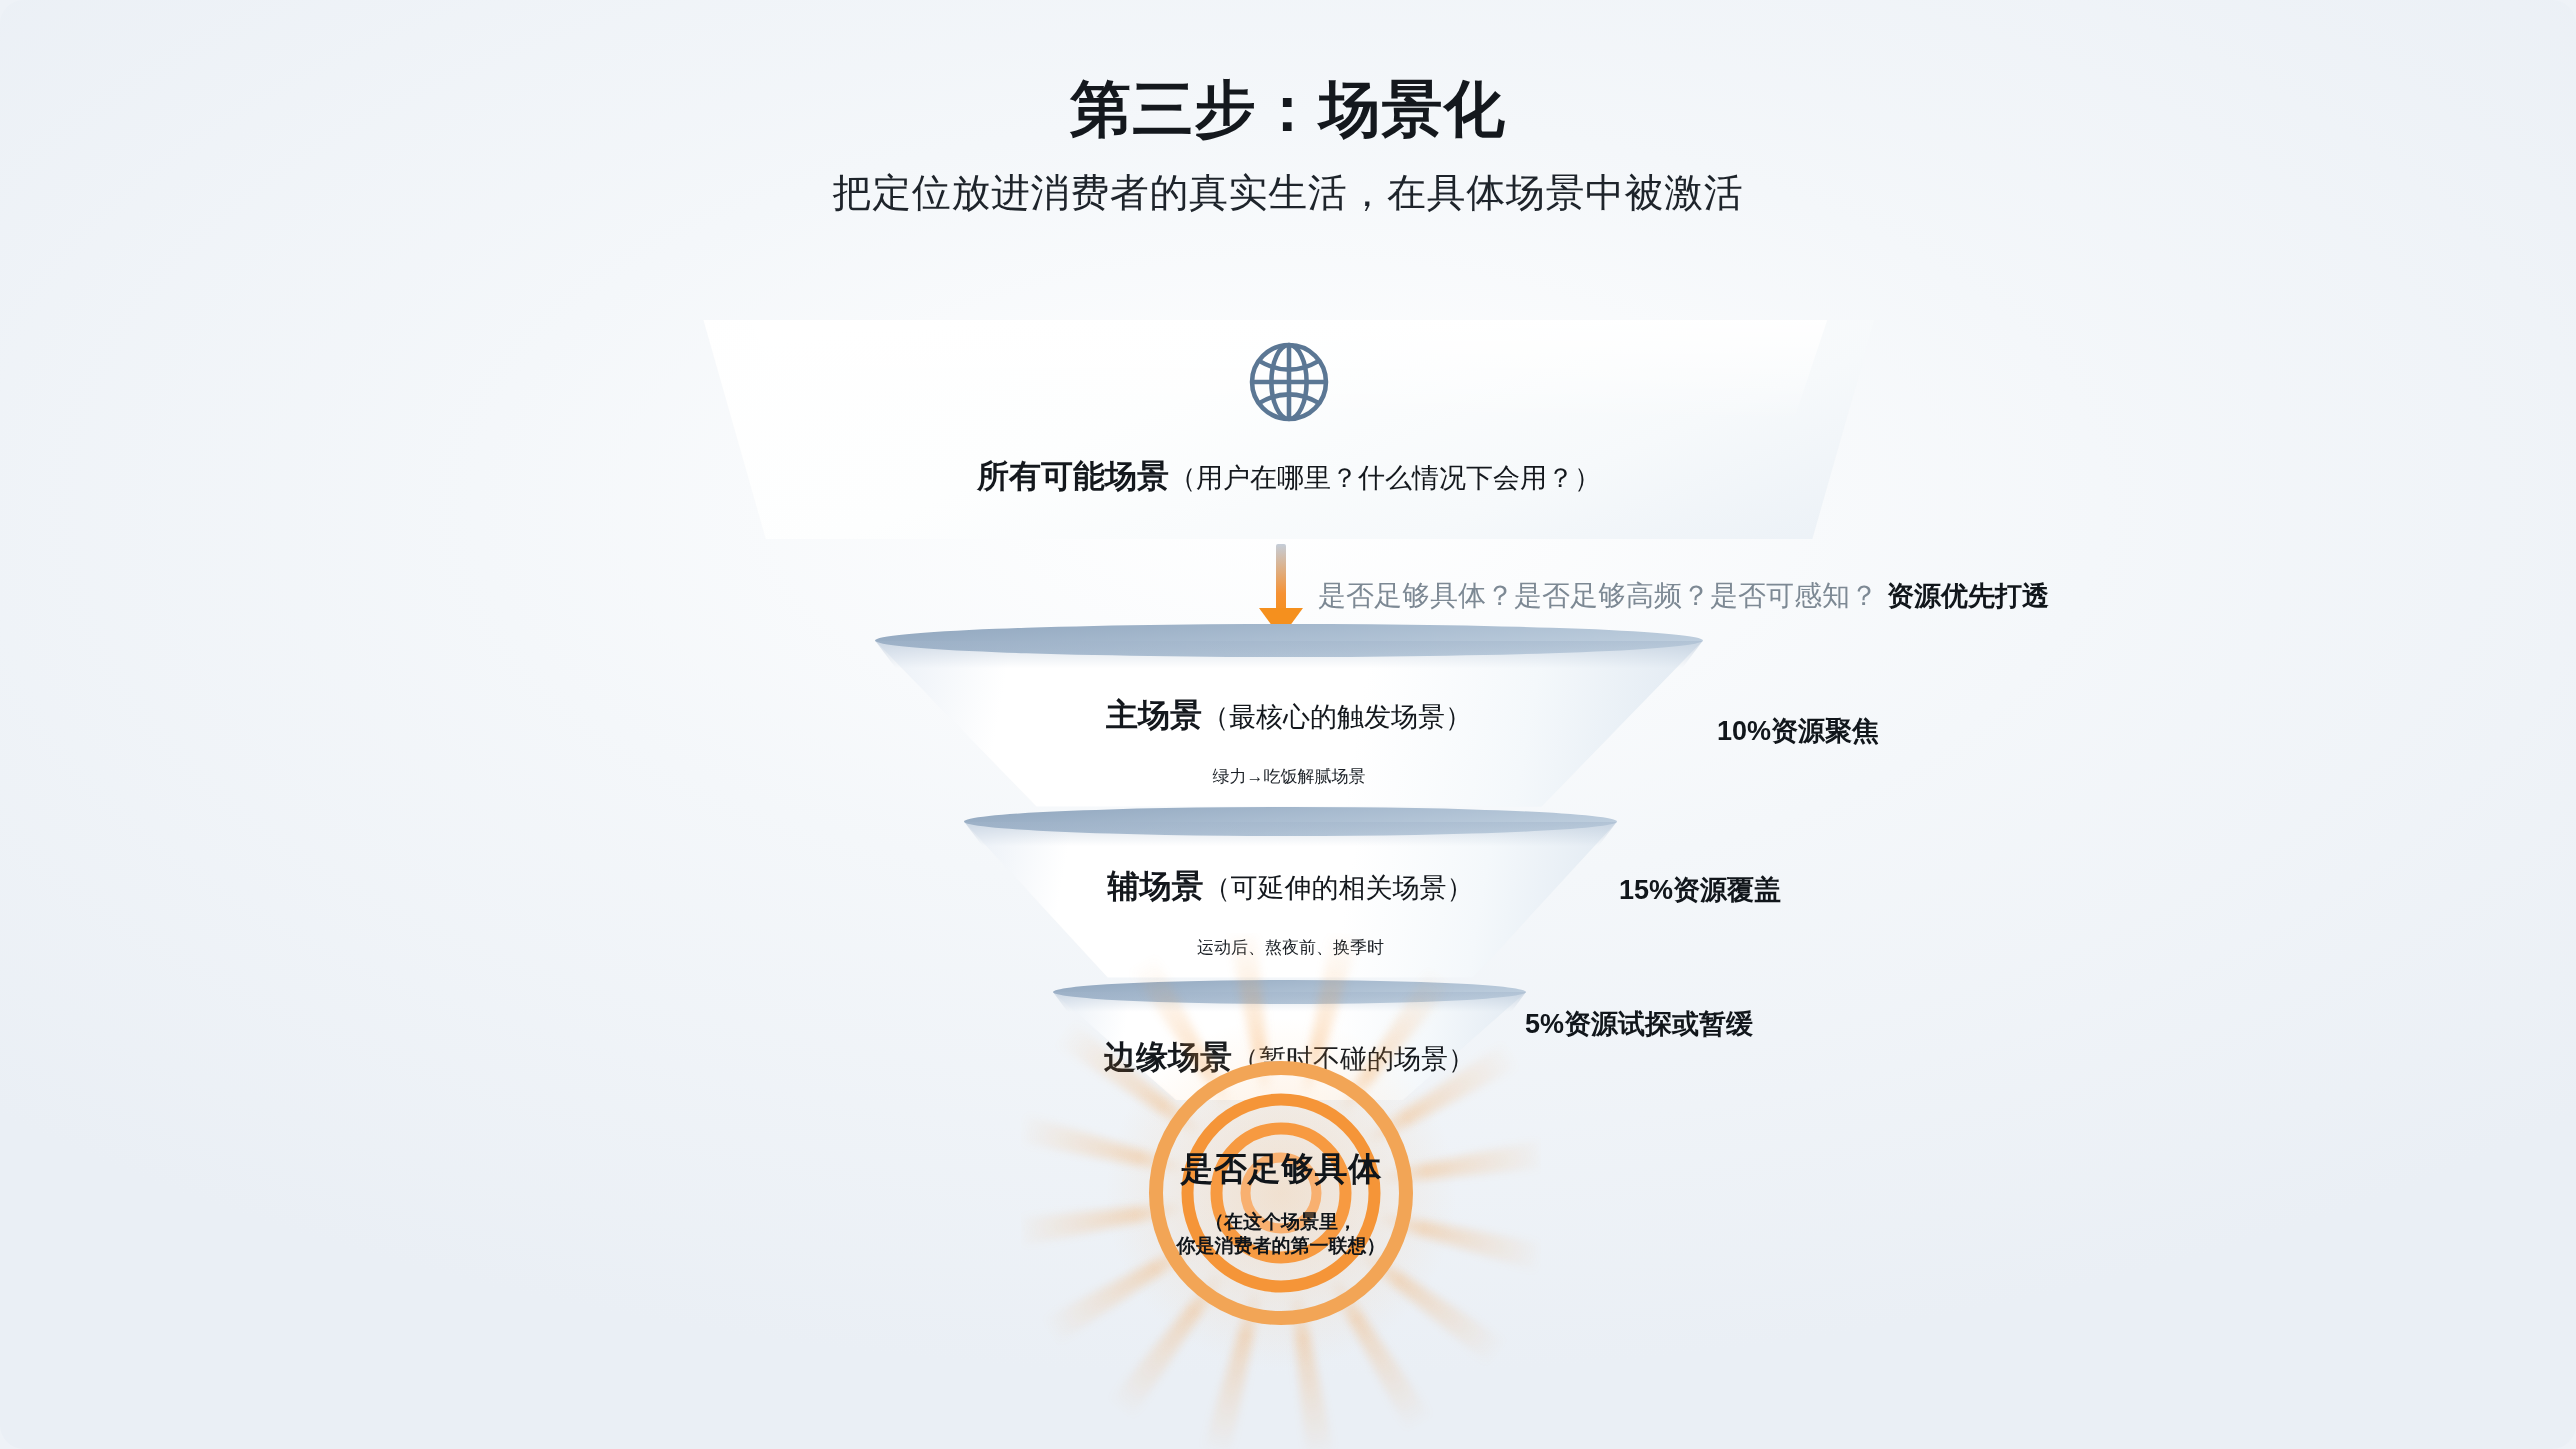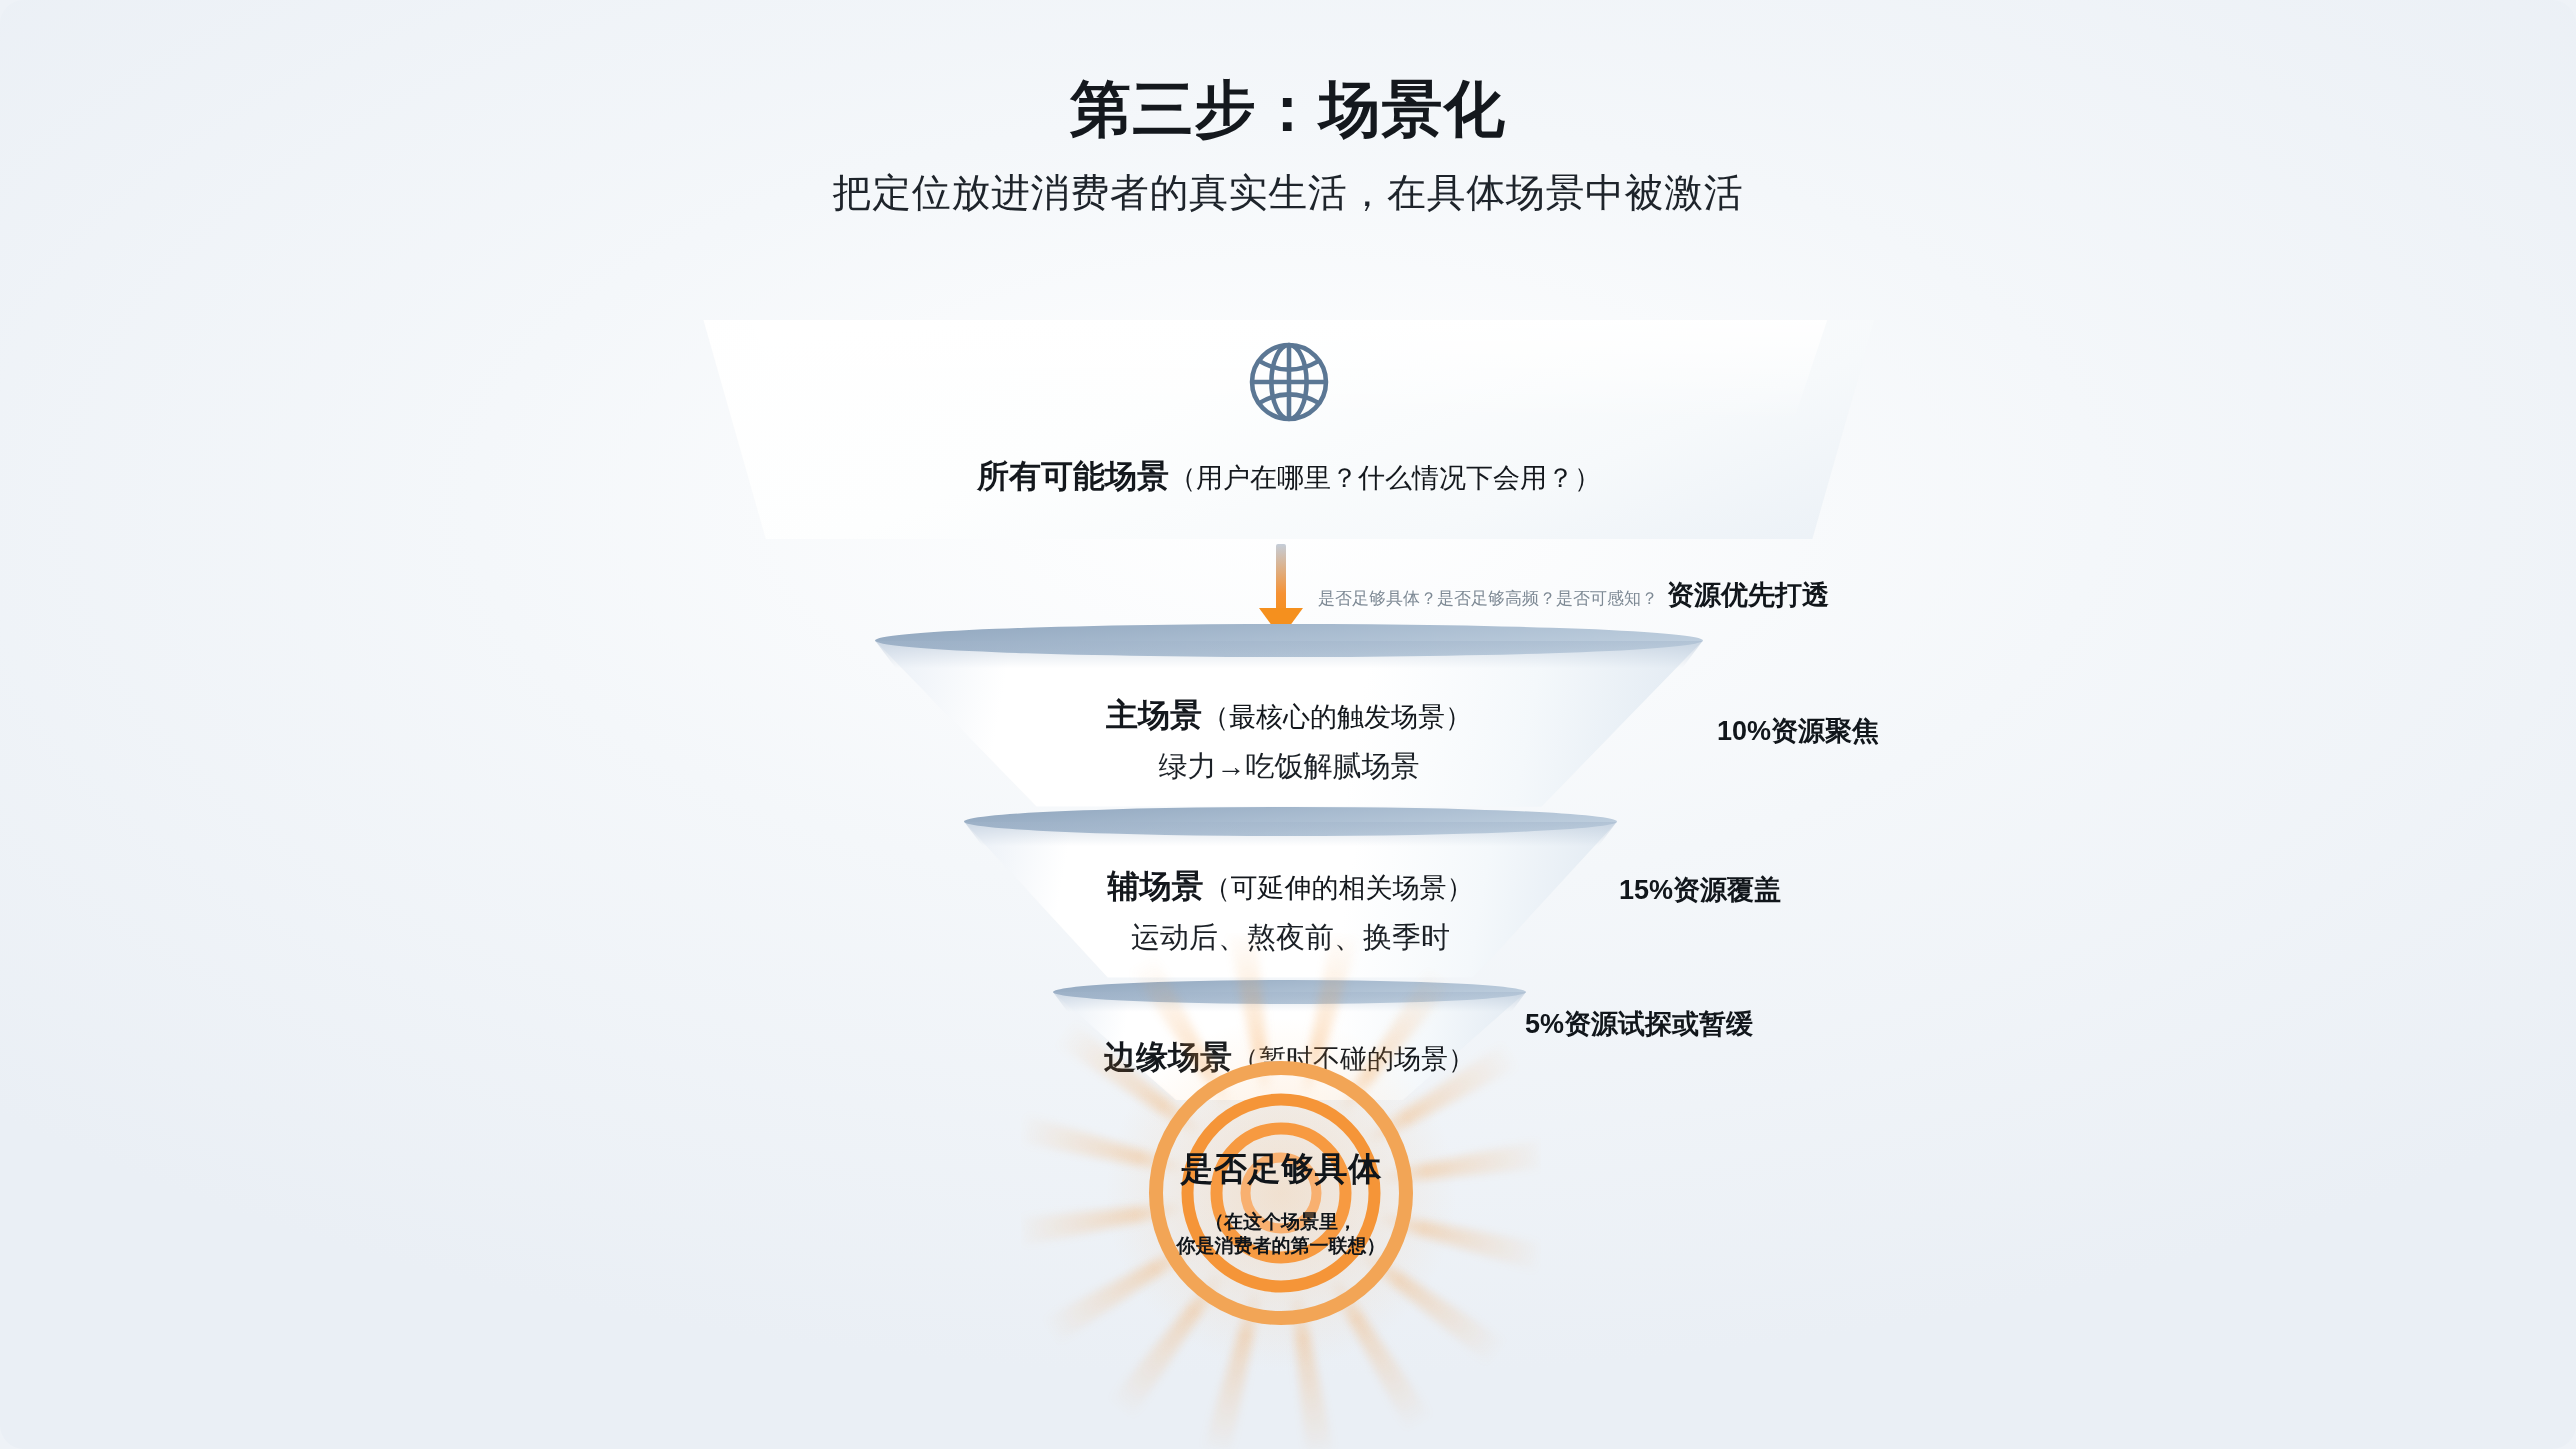--- a/index.html
+++ b/index.html
@@ -124,21 +124,21 @@
     border-right: 22px solid transparent;
     border-top: 30px solid #f5901e;
   }
   .gate-note {
     position: absolute;
     left: 1318px;
     top: 577px;
     white-space: nowrap;
   }
   .gate-q {
-    font-size: 17px;
+    font-size: 28px;
     color: #7d8994;
     font-weight: 400;
   }
   .gate-strong {
     font-size: 27px;
     color: #11161b;
     font-weight: 700;
     margin-left: 9px;
   }
 
@@ -163,24 +163,24 @@
     position: absolute;
     left: 0; width: 100%;
     background: linear-gradient(180deg, rgba(161,180,202,0.42), rgba(161,180,202,0) 62%);
   }
   .bowl .text {
     position: absolute;
     left: 0; right: 0;
     text-align: center;
   }
   .sub-line {
-    font-size: 29px;
+    font-size: 17px;
     color: #1b2026;
     font-weight: 400;
-    margin-top: 9px;
+    margin-top: 27px;
   }
 
   
   #bowl2 { left: 875px; top: 624px; width: 828px; height: 184px; }
   #bowl2 .rim  { height: 33px; }
   #bowl2 .body { top: 16.5px; height: 166px;
                  clip-path: polygon(0% 0%, 100% 0%, 80.5% 100%, 19.5% 100%); }
   #bowl2 .inner-shade { top: 16.5px; height: 44px;
                  clip-path: polygon(0% 0%, 100% 0%, 96% 100%, 4% 100%); }
   #bowl2 .text { top: 70px; }

